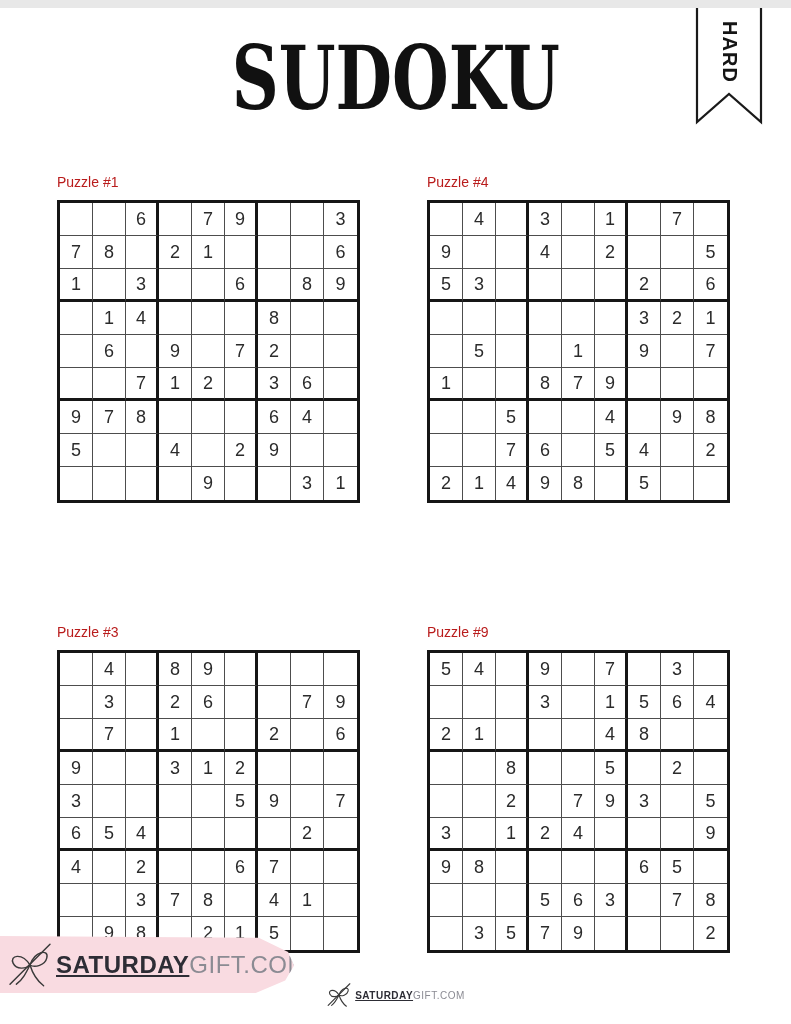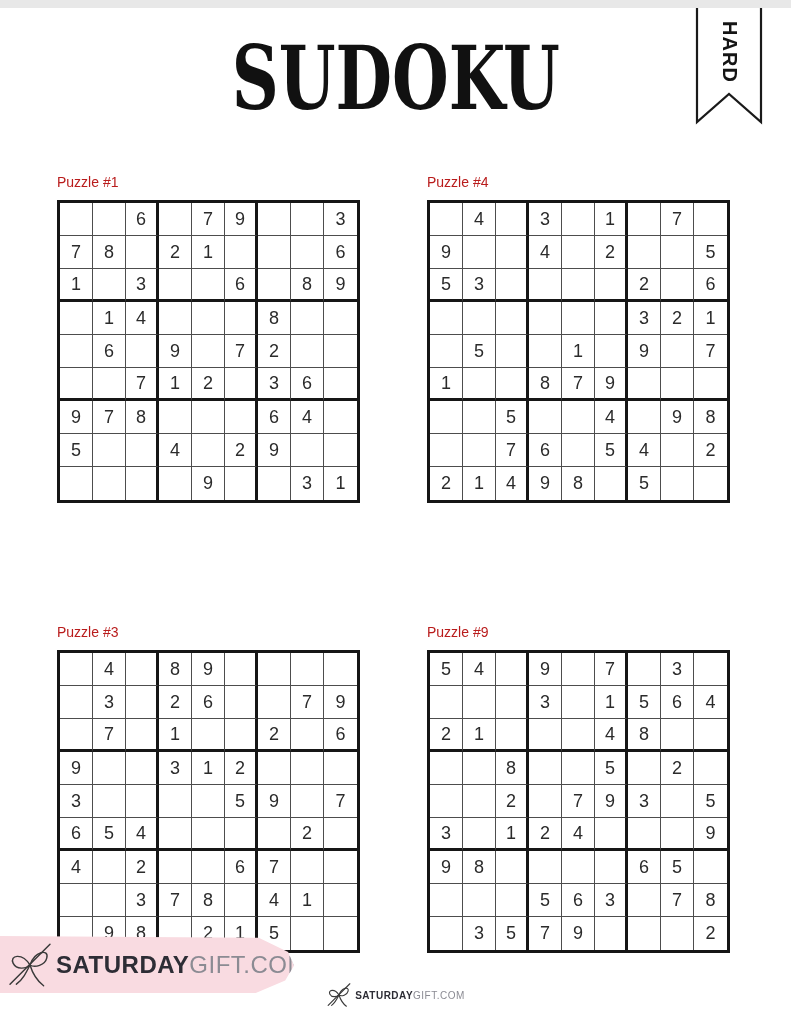--- a/index.html
+++ b/index.html
@@ -55,21 +55,21 @@
   #puzzle-3 { left:427px; top:615px; }
   
   .brand-banner {
     position:absolute; left:0; top:928px; width:294px; height:57px;
     display:flex; align-items:center; z-index:10;
     clip-path:polygon(0 0, 88% 3%, 98% 28%, 100% 52%, 97% 78%, 87% 100%, 0 100%);
     padding-left:6px;
   }
   .brand-banner .bow { flex:0 0 auto; }
   .brand-text { white-space:nowrap; letter-spacing:0.5px; font-size:24px; margin-left:2px; }
-  .brand-bold  { font-weight:bold; }
+  .brand-bold  { font-weight:bold;text-decoration:underline; }
   
   .footer-logo {
     position:absolute; left:0; right:0; top:972px; height:30px;
     display:flex; align-items:center; justify-content:center; gap:1px;
   }
   .footer-logo .brand-text { font-size:10px; letter-spacing:0.5px; }
 </style>
 </head>
 <body>
 

